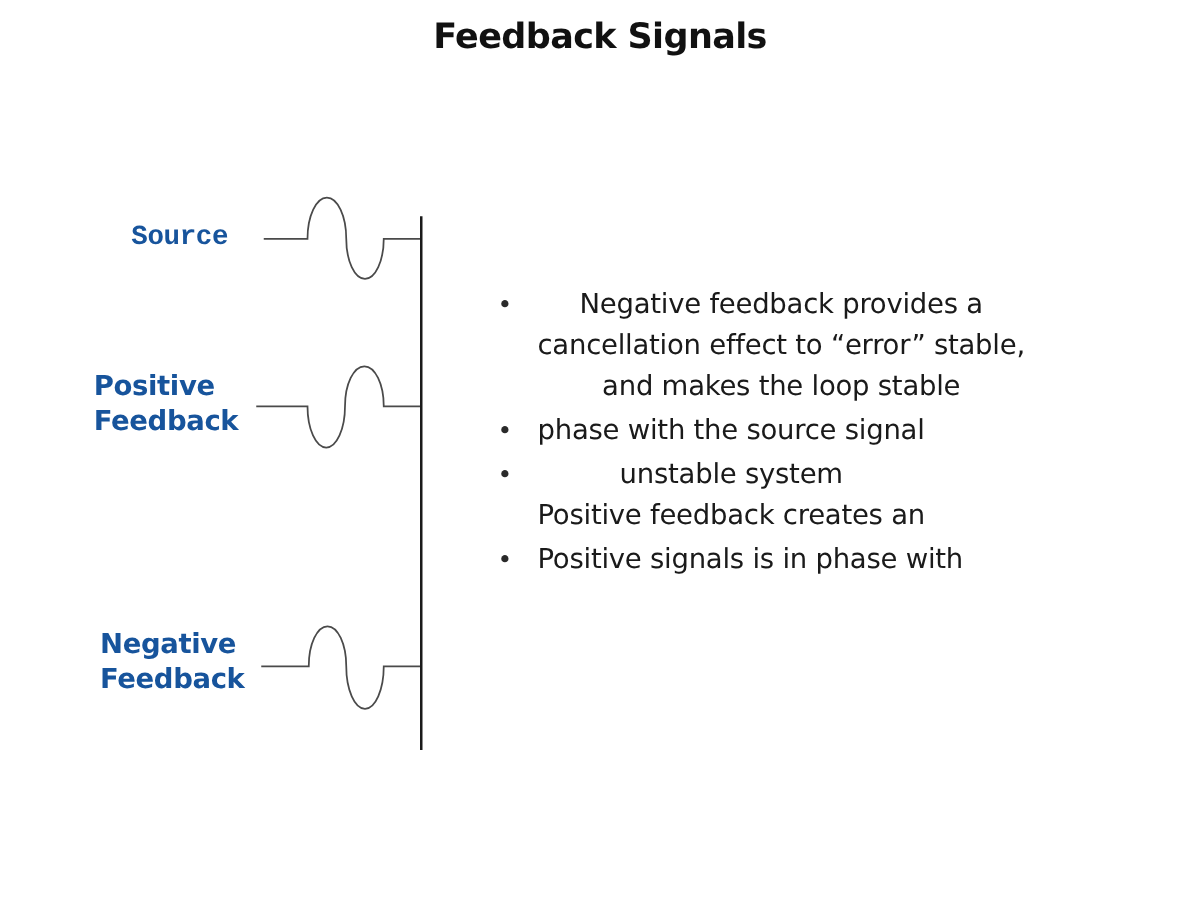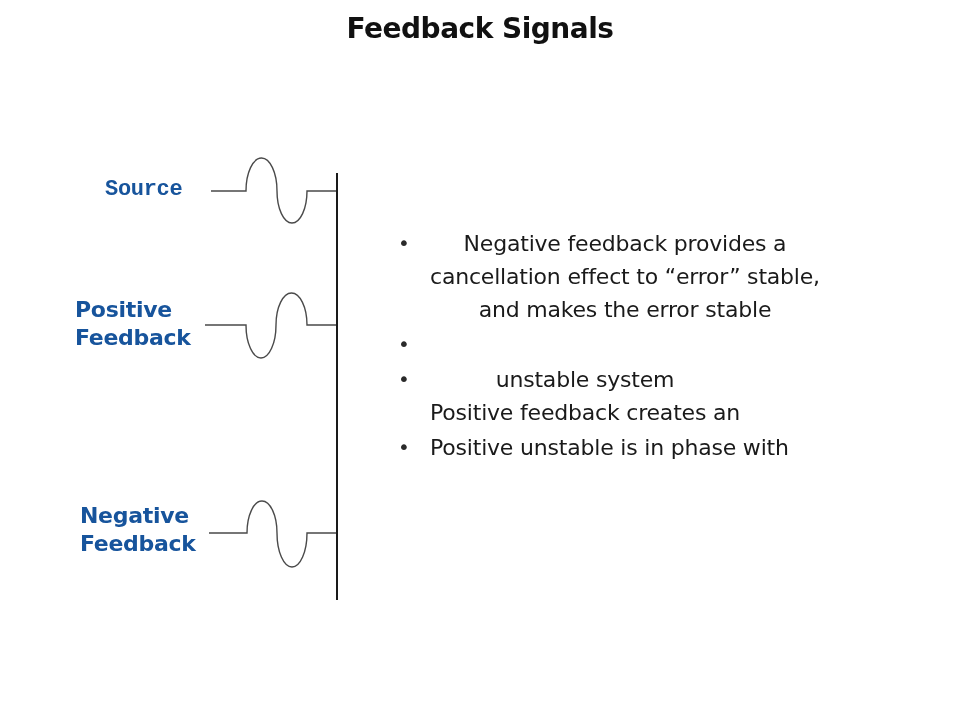--- a/index.html
+++ b/index.html
@@ -105,40 +105,41 @@
     <div>Feedback</div>
   </div>
 
   <div class="bullets">
 
     <div class="bullet-item">
       <span class="bullet-dot">•</span>
       <div class="bullet-lines">
         <div>Negative feedback provides a</div>
         <div>cancellation effect to “error” stable,</div>
-        <div>and makes the error stable</div>
+        <div>and makes the loop stable</div>
       </div>
     </div>
 
     <div class="bullet-item">
       <span class="bullet-dot">•</span>
       <div class="bullet-lines">
+        <div>phase with the source signal</div>
       </div>
     </div>
 
     <div class="bullet-item">
       <span class="bullet-dot">•</span>
       <div class="bullet-lines">
         <div>unstable system</div>
         <div>Positive feedback creates an</div>
       </div>
     </div>
 
     <div class="bullet-item">
       <span class="bullet-dot">•</span>
       <div class="bullet-lines">
-        <div>Positive unstable is in phase with</div>
+        <div>Positive signals is in phase with</div>
       </div>
     </div>
 
   </div>
 
 </div>
 
 </body></html>

